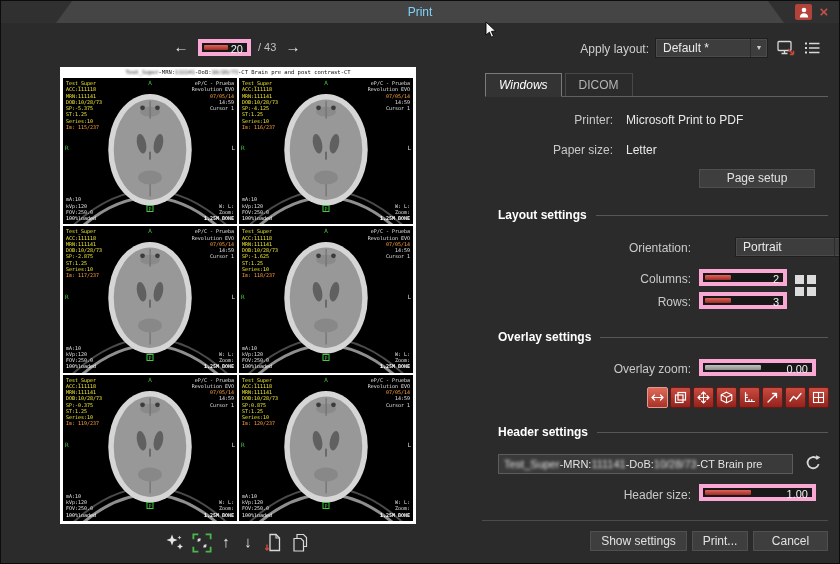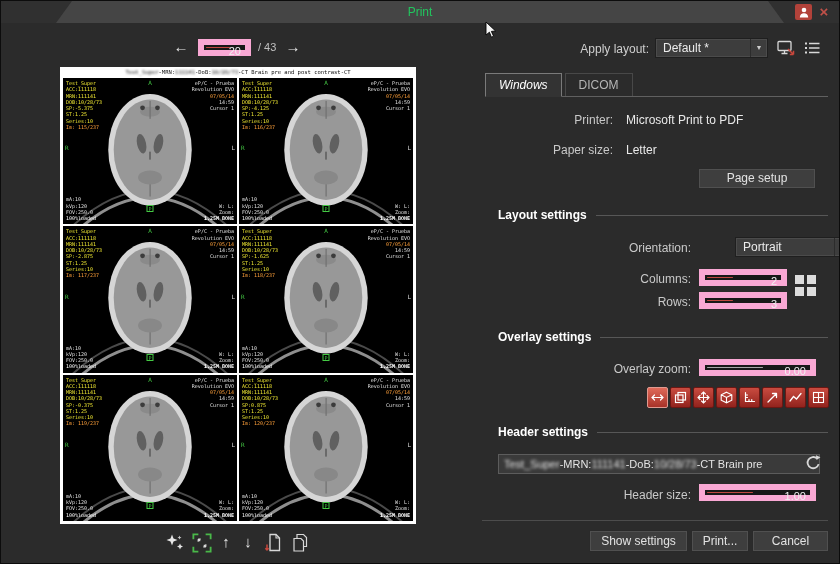--- a/index.html
+++ b/index.html
@@ -6,21 +6,21 @@
   *{box-sizing:border-box;}
   #win{position:relative;width:840px;height:564px;background:#2b2b2b;border:1px solid #0c0c0c;
        font-family:"Liberation Sans","DejaVu Sans",sans-serif;color:#e4e4e4;overflow:hidden;}
   .abs{position:absolute;}
 
   
   #titlebar{position:absolute;left:0;top:0;right:0;height:22px;background:#303030;}
   #tb-tab{position:absolute;left:55px;right:55px;top:0;height:22px;background:#454545;
           clip-path:polygon(16px 0,calc(100% - 16px) 0,100% 100%,0 100%);}
   #tb-title{position:absolute;left:0;right:0;top:0;height:22px;text-align:center;line-height:22px;
-            font-size:12px;color:#22c55e;}
+            font-size:12px;color:#7dd3fc;}
   #tb-user{position:absolute;right:27px;top:3px;width:17px;height:16px;background:#b2423a;border-radius:2px;
            display:flex;align-items:center;justify-content:center;}
   #tb-close{position:absolute;right:7px;top:2px;width:16px;height:18px;color:#c05048;font-size:15px;
             font-weight:bold;text-align:center;line-height:18px;}
 
   
   .arrowbtn{position:absolute;width:20px;height:18px;color:#e8e8e8;font-size:15px;font-weight:bold;
             text-align:center;line-height:18px;}
   #prev-btn{left:170px;top:37px;}
   #next-btn{left:282px;top:37px;}
@@ -77,37 +77,37 @@
        color:#e2e2e2;font-size:12px;text-align:center;}
   #page-setup-btn{left:697px;top:167px;width:118px;height:21px;line-height:19px;}
   .section{position:absolute;right:11px;display:flex;align-items:center;gap:9px;color:#ffffff;
            font-weight:bold;font-size:12px;}
   .section::after{content:"";flex:1;height:1px;background:#575757;}
   #sec-layout{left:497px;top:207px;}
   #sec-overlay{left:497px;top:329px;}
   #sec-header{left:497px;top:424px;}
   #orient-label{left:540px;top:240px;width:150px;}
   #orient-dd{left:698px;top:236px;width:117px;height:20px;margin-left:36px;}
-  .spin{position:absolute;background:#181818;border:6px solid #f9a8d4;}
+  .spin{position:absolute;background:#181818;border:4px solid #f9a8d4;}
   .sfill{position:absolute;left:2px;top:2px;bottom:2px;border-radius:1px;}
   .rfill{background:linear-gradient(#e0635a,#9e2d26);}
   .gfill{background:linear-gradient(#c2c2c2,#8e8e8e);}
   .sval{position:absolute;right:4px;top:0;bottom:0;line-height:13px;font-size:11px;color:#f0f0f0;}
   #cols-label{left:570px;top:271px;width:120px;}
   #cols-spin{left:698px;top:268px;width:88px;height:17px;}
   #rows-label{left:570px;top:294px;width:120px;}
   #rows-spin{left:698px;top:291px;width:88px;height:17px;}
   #grid-icon{left:792px;top:272px;width:25px;height:25px;}
   #ozoom-label{left:530px;top:361px;width:160px;}
   #ozoom-spin{left:698px;top:358px;width:117px;height:17px;}
   #overlay-icons{position:absolute;left:646px;top:386px;display:flex;gap:2px;}
   .ricon{width:21px;height:21px;background:linear-gradient(#c94b40,#92231d);border:1px solid #6b1713;
          border-radius:2px;display:flex;align-items:center;justify-content:center;}
   .ricon.active{background:linear-gradient(#e06a59,#a83228);border-color:#e09a90;}
-  #header-field{position:absolute;left:497px;top:453px;width:322px;height:20px;background:#3a3a3a;
+  #header-field{position:absolute;left:497px;top:453px;width:295px;height:20px;background:#3a3a3a;
                 border:1px solid #5c5c5c;font-size:11px;line-height:18px;padding:0 5px;color:#e3e3e3;
                 white-space:nowrap;overflow:hidden;}
   .fblur{filter:blur(1.8px);}
   #header-refresh{left:803px;top:453px;width:22px;height:20px;}
   #hsize-label{left:540px;top:487px;width:150px;}
   #hsize-spin{left:698px;top:483px;width:117px;height:17px;}
   #panel-divider{position:absolute;left:481px;right:11px;top:519px;height:1px;background:#4c4c4c;}
   #btn-show{left:588px;top:529px;width:99px;height:22px;line-height:20px;}
   #btn-print{left:690px;top:529px;width:58px;height:22px;line-height:20px;}
   #btn-cancel{left:751px;top:529px;width:77px;height:22px;line-height:20px;text-align:center;}

